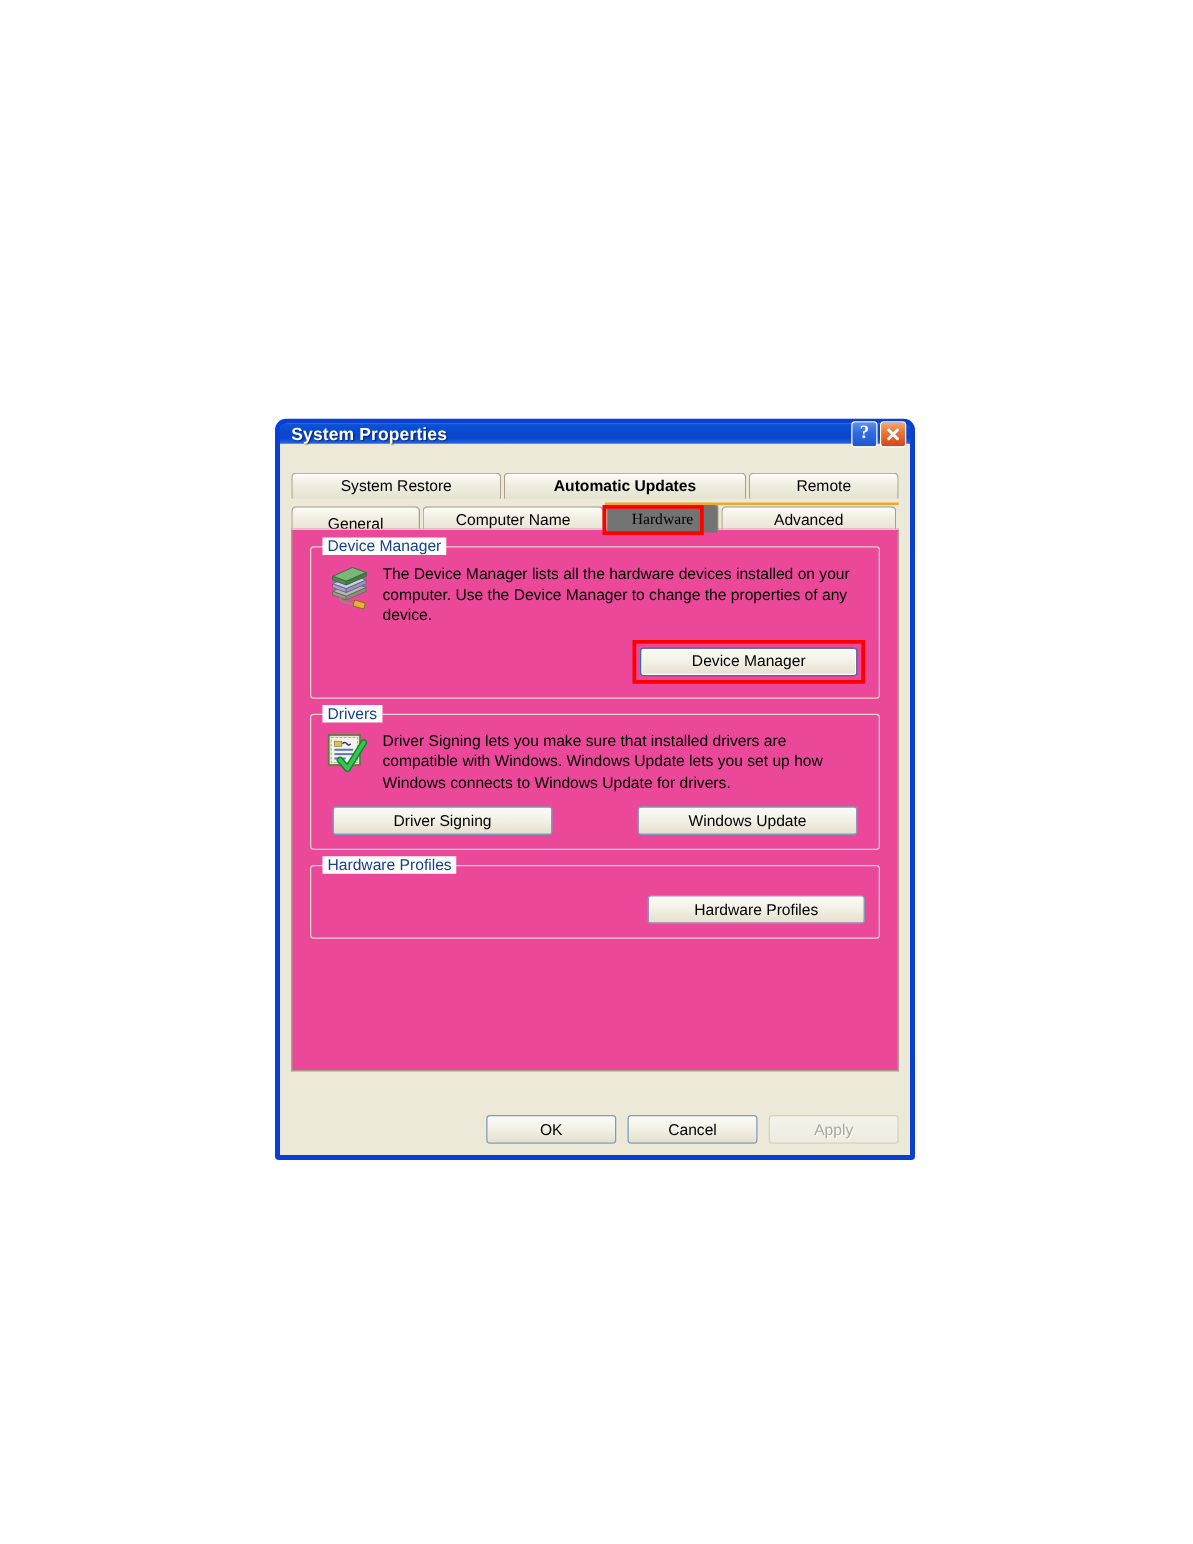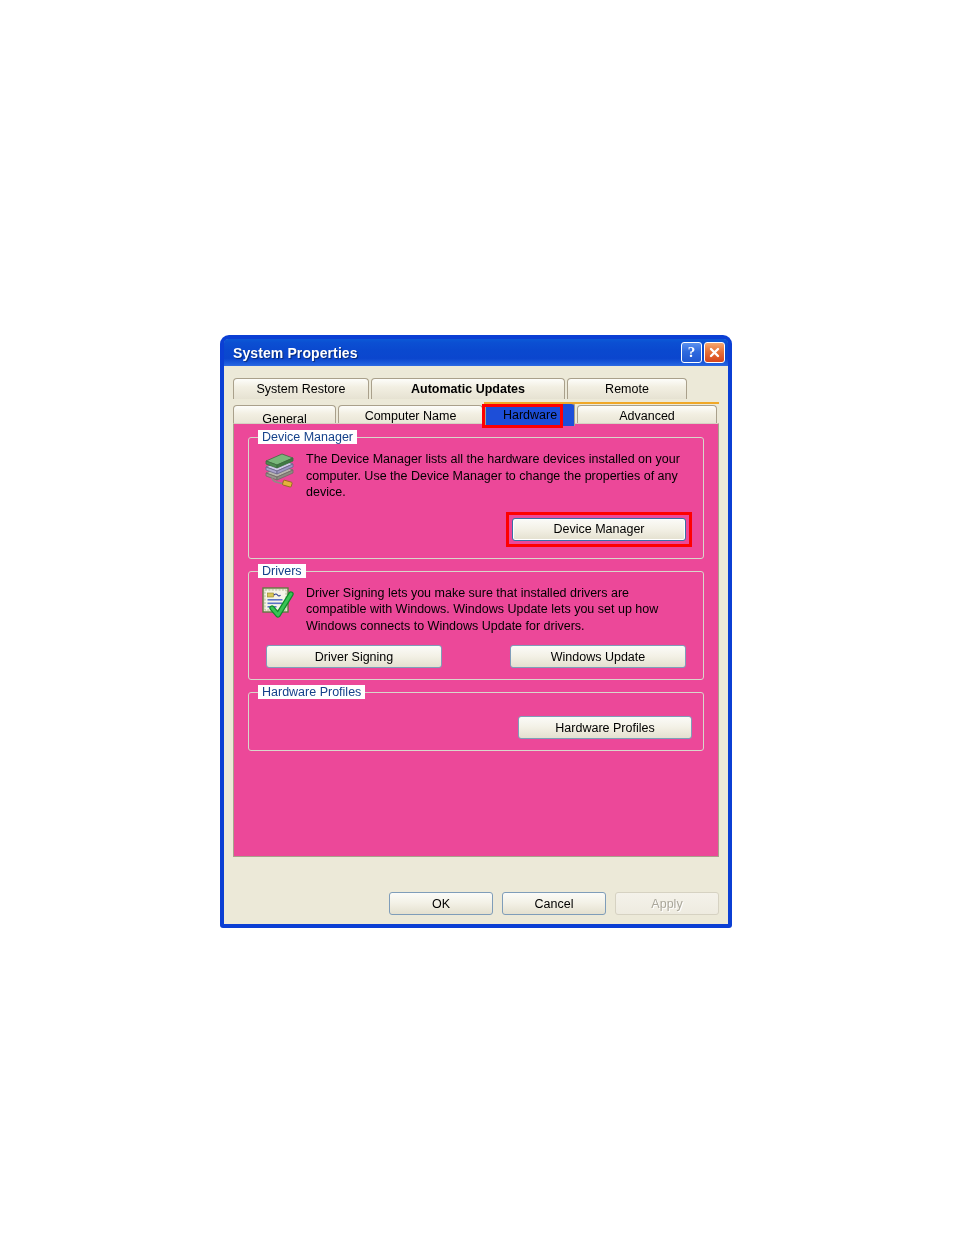--- a/index.html
+++ b/index.html
@@ -25,21 +25,21 @@
     height: 591px;
     background: #ece9d8;
     border: 3px solid #0b3fd4;
     border-radius: 8px 8px 2px 2px;
     box-sizing: border-box;
     box-shadow: 0 0 0 1px #0b3fd4;
   }
 
   
   #titlebar {
-    height: 27px;
+    height: 16px;
     background: linear-gradient(to bottom,
         #0b59d6 0%, #0b4fd2 14%, #0a49cf 40%, #0b46ce 72%, #1e5ddd 92%, #2e6ae2 100%);
     display: flex;
     align-items: center;
     padding: 0 3px 0 9px;
     border-radius: 4px 4px 0 0;
     position: relative;
   }
   #title-text {
     color: #ffffff;
@@ -108,28 +108,29 @@
     justify-content: center;
     font-size: 12.5px;
     color: #000000;
     box-sizing: border-box;
     margin-right: 2px;
     cursor: default;
     position: relative;
     white-space: nowrap;
   }
   .tab.selected {
-    background: #1d4ed8;
+    background: #737373;
     height: 24px;
     border-color: #a9a08b;
     border-top: 2px solid #f0a828;
     z-index: 5;
-  }
-  
-  #tab-system-restore { width: 136px; }
+    font-family: Liberation Serif, serif;
+  }
+  
+  #tab-system-restore { width: 168px; }
   #tab-automatic-updates { width: 194px; font-weight: bold; }
   #tab-remote { width: 120px; margin-right: 0; }
   
   #tab-general { width: 103px; align-items: flex-end; }
   #tab-computer-name { width: 145px; }
   #tab-hardware { width: 90px; }
   #tab-advanced { width: 140px; margin-right: 0; }
 
   #tab-row-2 {
     position: relative;

